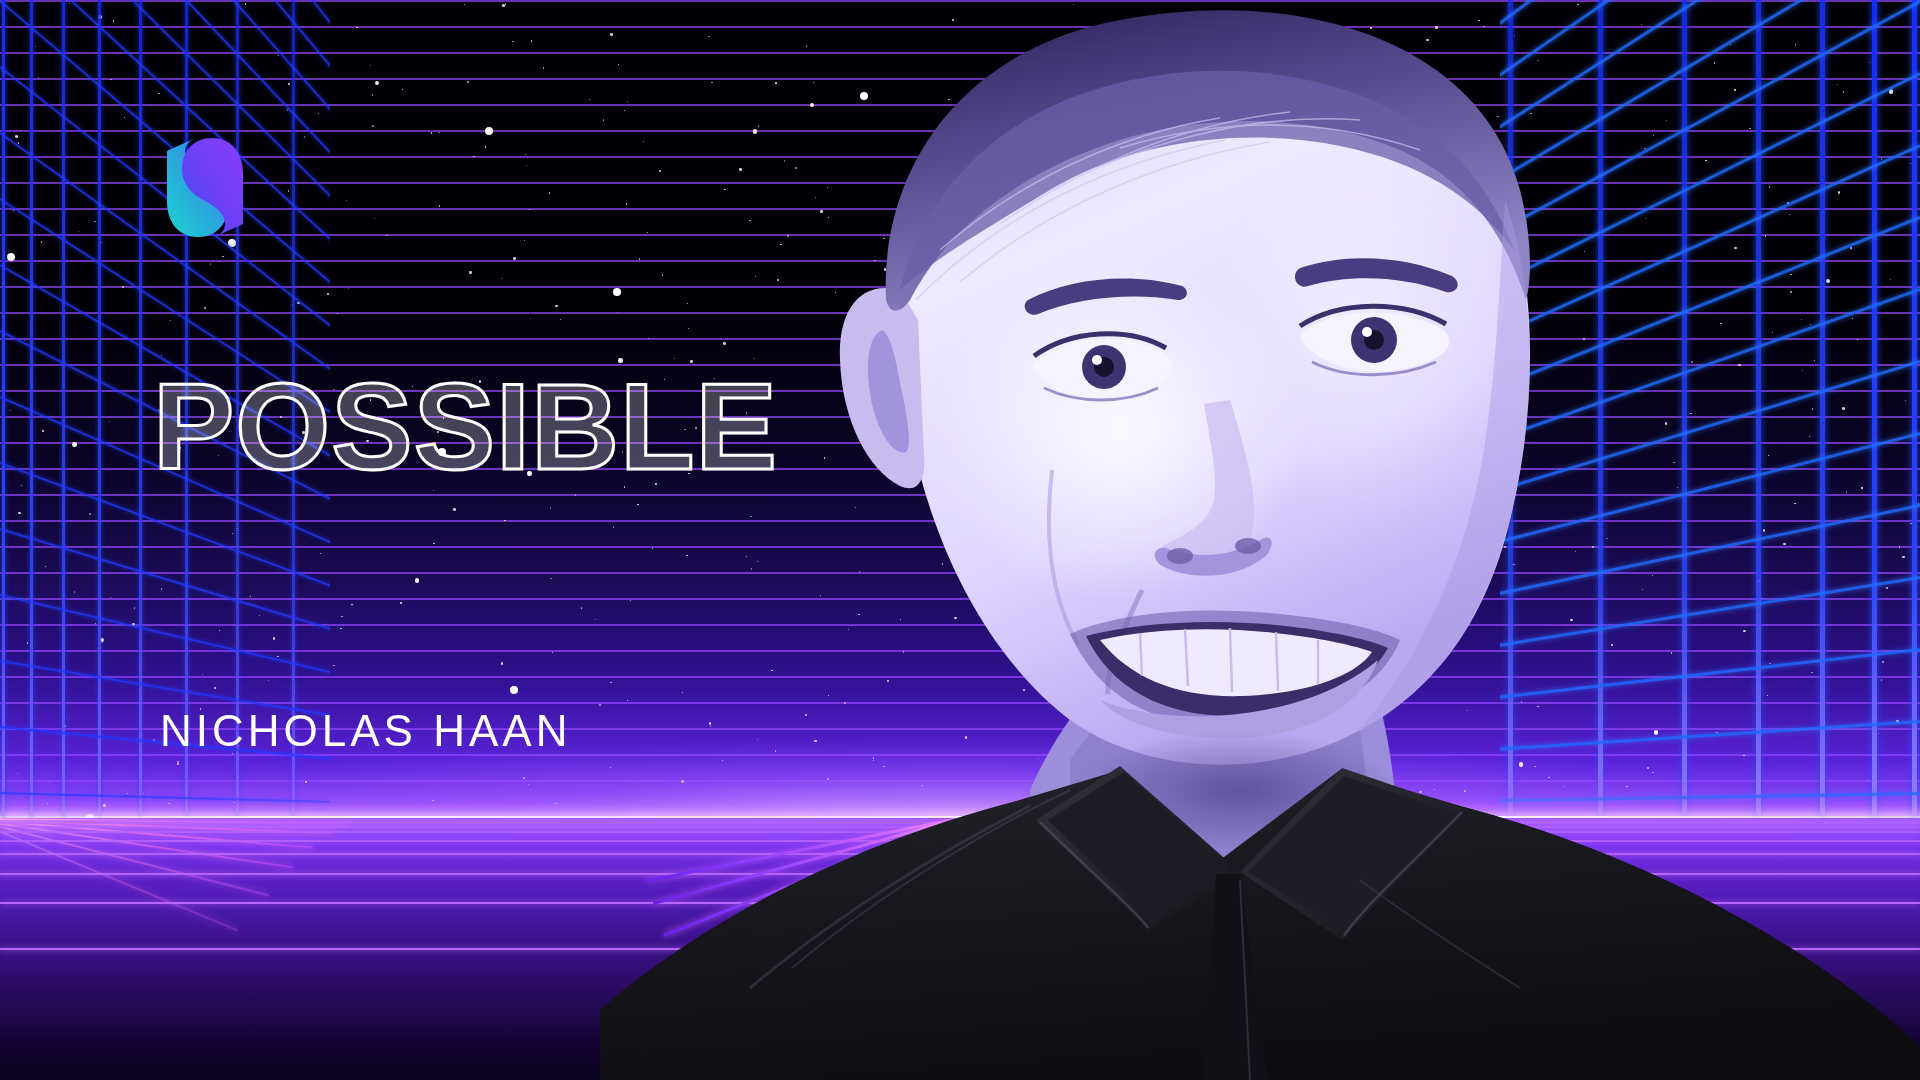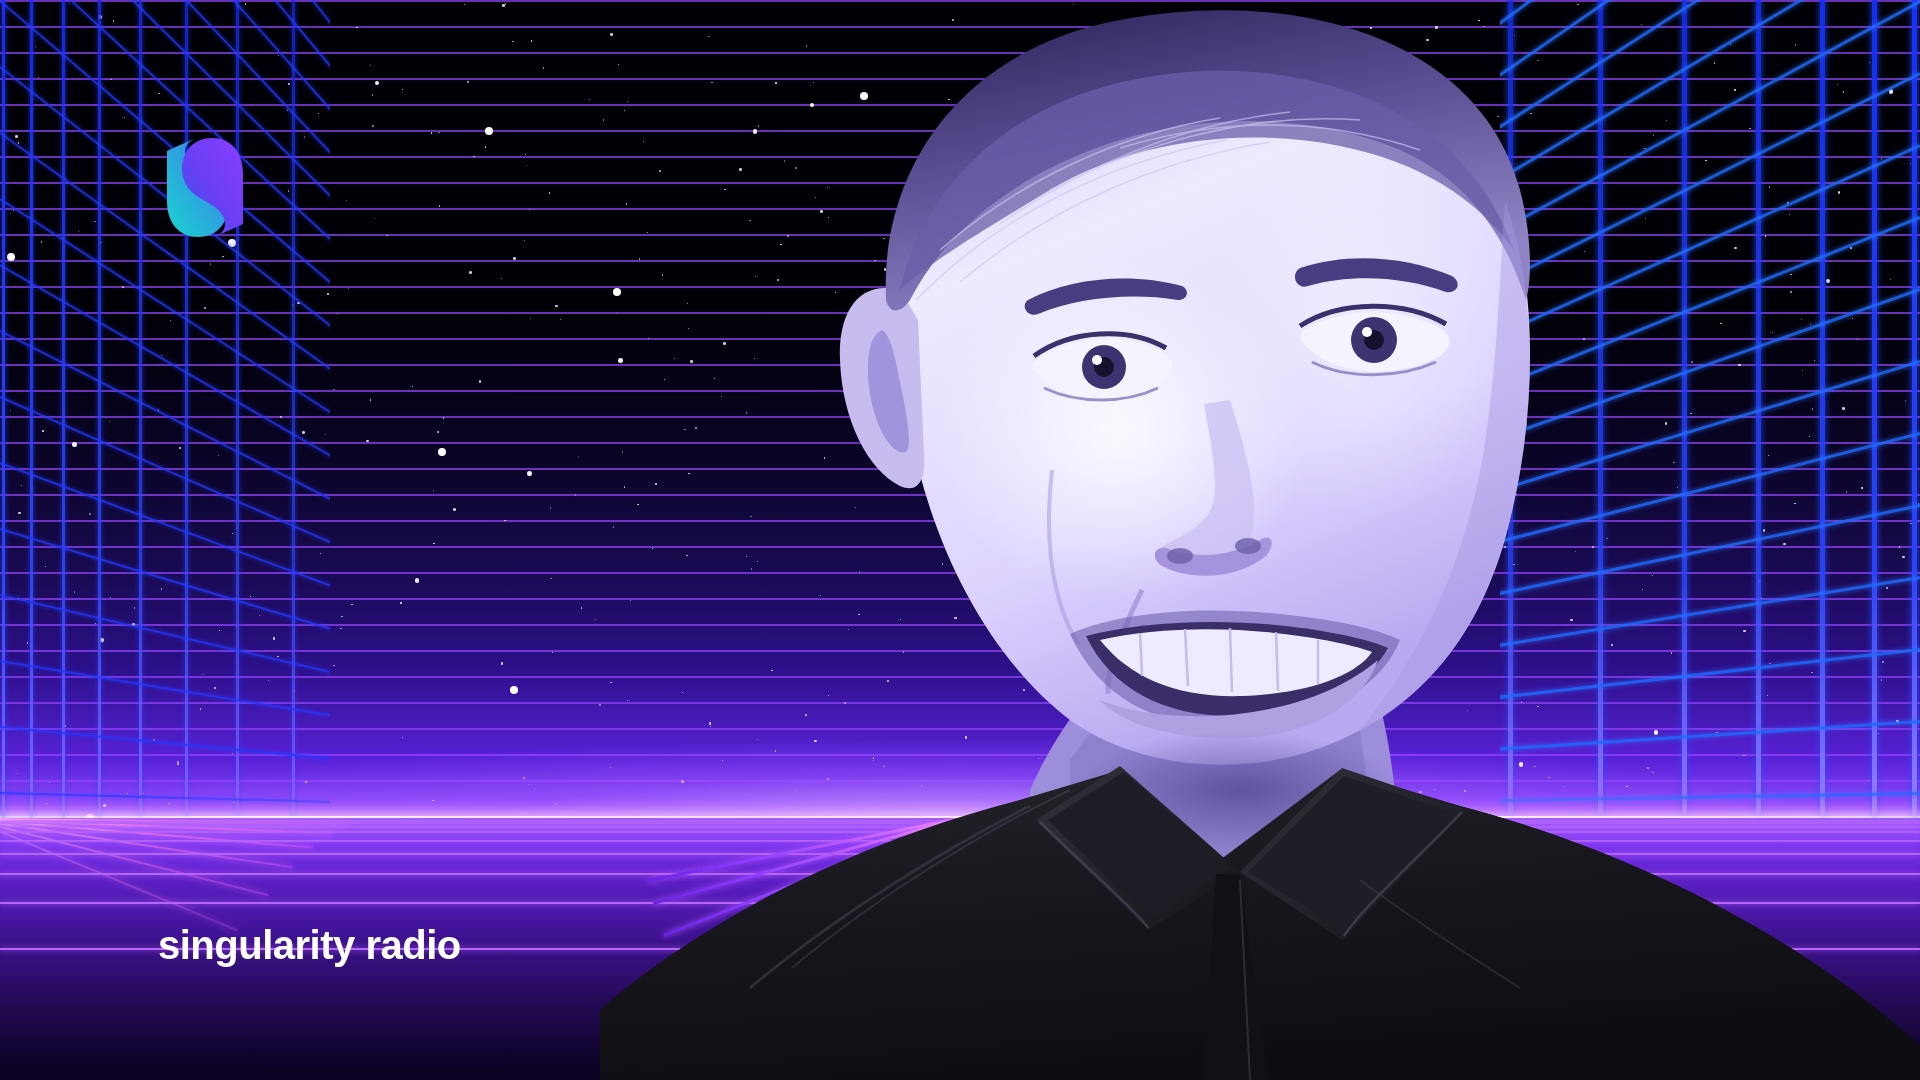--- a/index.html
+++ b/index.html
@@ -953,15 +953,16 @@
       </defs>
 
       <path d="M36 3 C22 9 7 16 7 16 L7 66 C7 89 20 102 38 102 C56 102 68 89 68 71
                C68 56 59 46 45 39 C31 32 25 24 25 16 C25 10 29 6 36 3 Z" fill="url(#lgA)"></path>
 
       <path d="M54 102 C68 96 83 89 83 89 L83 39 C83 16 70 3 52 3 C34 3 22 16 22 34
                C22 49 31 59 45 66 C59 73 65 81 65 89 C65 95 61 99 54 102 Z" fill="url(#lgB)"></path>
     </svg>
   </div>
 
-  <div class="brand">singularity radio</div>
+  <div class="title-outline">POSSIBLE</div>
+  <div class="guest">NICHOLAS HAAN</div>
 
 </div>
 
 </body></html>

